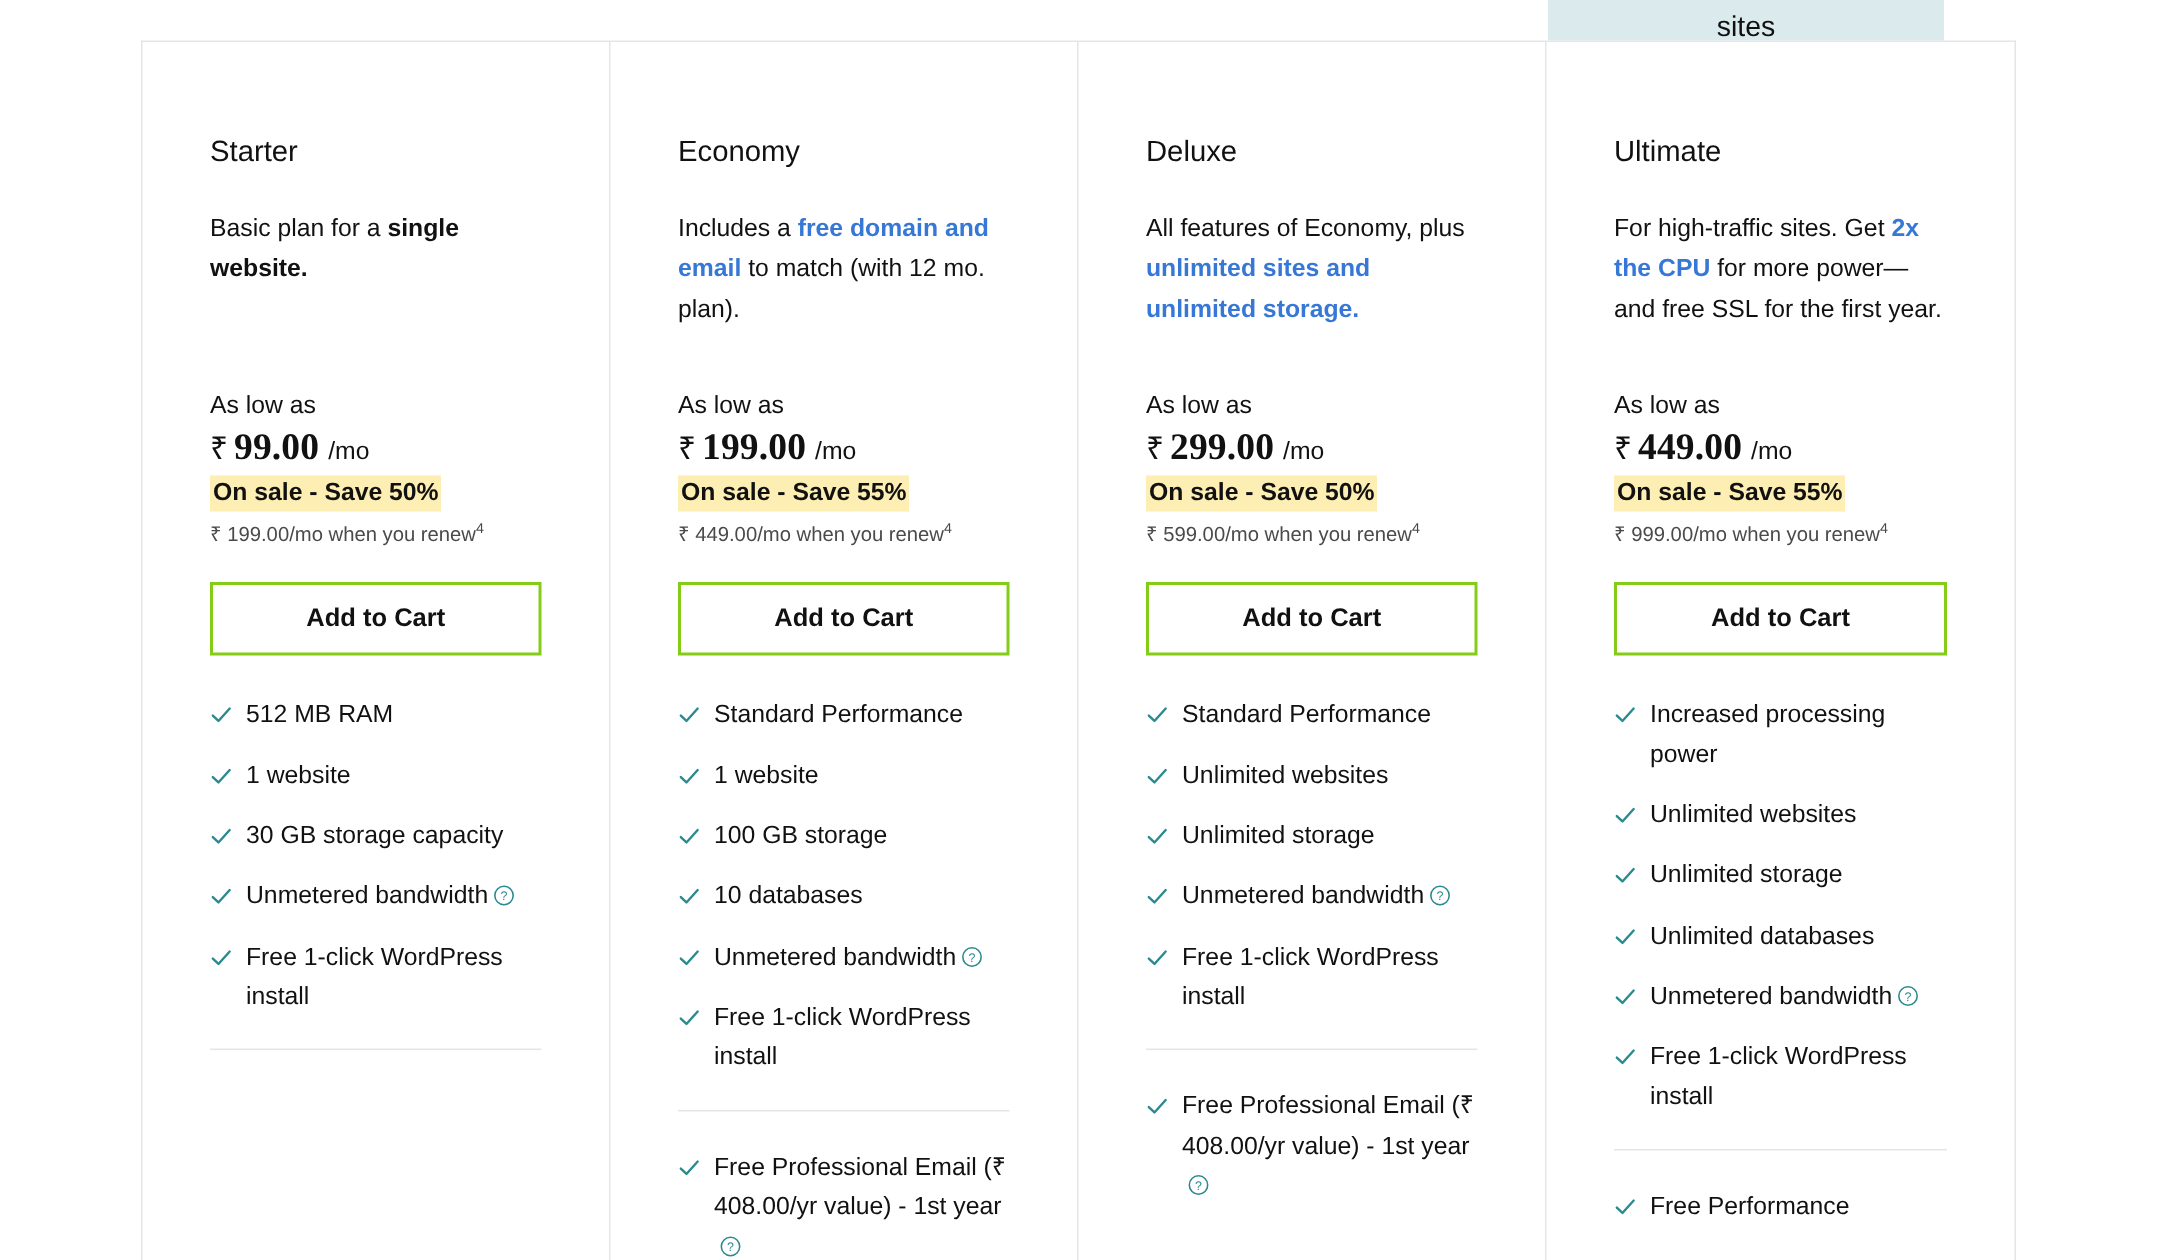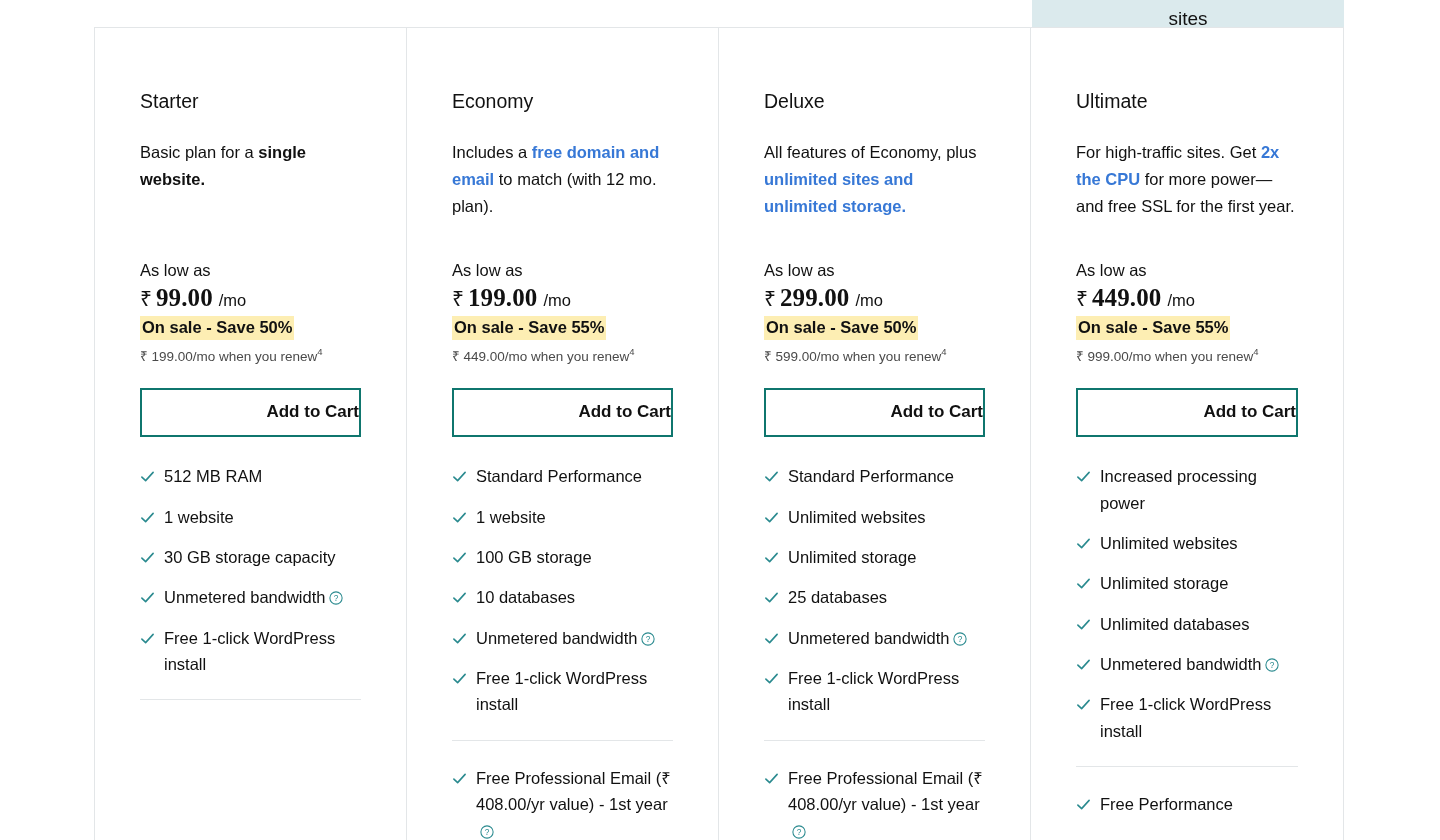--- a/index.html
+++ b/index.html
@@ -8,21 +8,21 @@
     background: #ffffff;
     font-family: "Liberation Sans", sans-serif;
     overflow: hidden;
   }
   .stage { position: relative; width: 1440px; height: 840px; background:#fff; }
 
   
   .promo-banner {
     position: absolute;
     left: 1032px; top: 0px;
-    width: 312px; height: 37px;
+    width: 264px; height: 37px;
     background: #dbeaed;
     display: flex; align-items: center; justify-content: center;
   }
   .promo-banner-text {
     font-size: 19px; color: #111111; line-height: 1;
     font-family: "Liberation Sans", sans-serif;
   }
   .promo-banner-arrow {
     position: absolute;
     left: 1176px; top: 37px;
@@ -108,27 +108,27 @@
     line-height: 1.35;
   }
   .renew-note sup { font-size: 9.5px; }
 
   .cart-btn {
     display: block;
     width: 100%;
     margin-top: 22px;
     padding: 12px 0 13px 0;
     background: #ffffff;
-    border: 2px solid #0f766e;
+    border: 2px solid #84cc16;
     font-family: "Liberation Sans", sans-serif;
     font-size: 17px;
     font-weight: 700;
     color: #111111;
     cursor: pointer;
-    text-align: right;
+    text-align: center;
   }
 
   .feature-list { margin-top: 26px; list-style: none; }
   .feature-item {
     display: flex;
     align-items: flex-start;
     font-size: 16.5px;
     color: #111111;
     line-height: 1.6;
     margin-bottom: 14px;
@@ -349,28 +349,20 @@
               </svg>
             </span>
             <span class="feature-text"><b>Unlimited</b> storage</span>
           </li>
           <li class="feature-item">
             <span class="check-icon">
               <svg viewBox="0 0 16 16">
                 <path d="M2 8.6 L6 12.4 L14 3.6" fill="none" stroke="#2a8a8f" stroke-width="1.7" stroke-linecap="round" stroke-linejoin="round"></path>
               </svg>
             </span>
-            <span class="feature-text"><b>25</b> databases</span>
-          </li>
-          <li class="feature-item">
-            <span class="check-icon">
-              <svg viewBox="0 0 16 16">
-                <path d="M2 8.6 L6 12.4 L14 3.6" fill="none" stroke="#2a8a8f" stroke-width="1.7" stroke-linecap="round" stroke-linejoin="round"></path>
-              </svg>
-            </span>
             <span class="feature-text"><b>Unmetered</b> bandwidth<span class="info-icon"><svg viewBox="0 0 16 16">
                   <circle cx="8" cy="8" r="7" fill="none" stroke="#2a8a8f" stroke-width="1.2"></circle>
                   <text x="8" y="11.6" text-anchor="middle" font-size="9.5" font-family="Liberation Sans, sans-serif" fill="#2a8a8f">?</text>
                 </svg></span></span>
           </li>
           <li class="feature-item">
             <span class="check-icon">
               <svg viewBox="0 0 16 16">
                 <path d="M2 8.6 L6 12.4 L14 3.6" fill="none" stroke="#2a8a8f" stroke-width="1.7" stroke-linecap="round" stroke-linejoin="round"></path>
               </svg>

